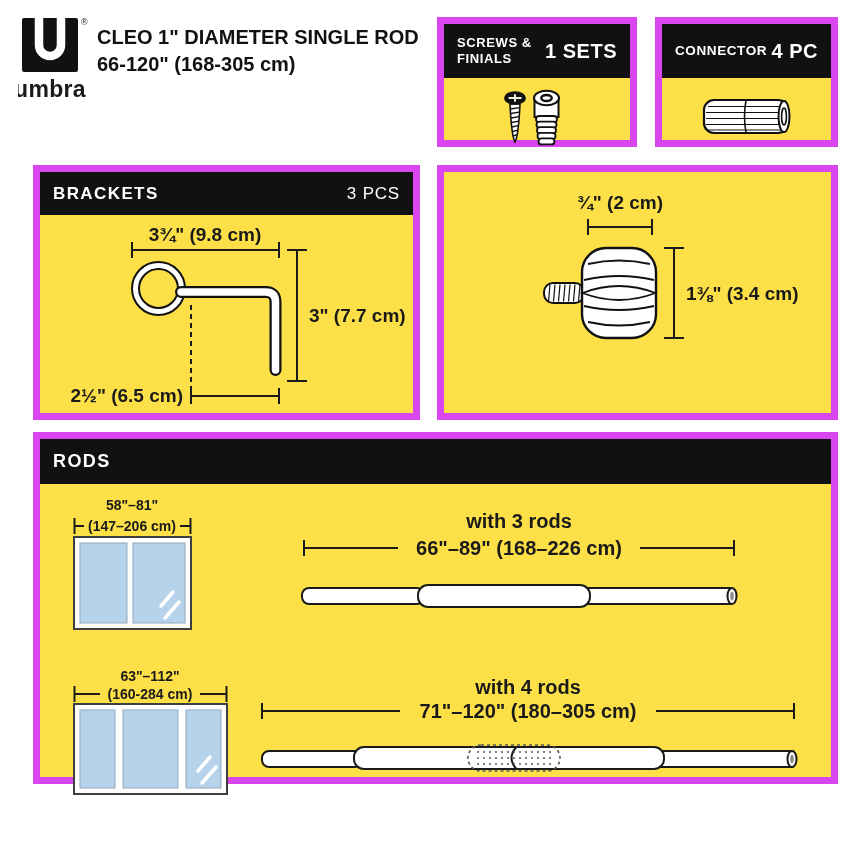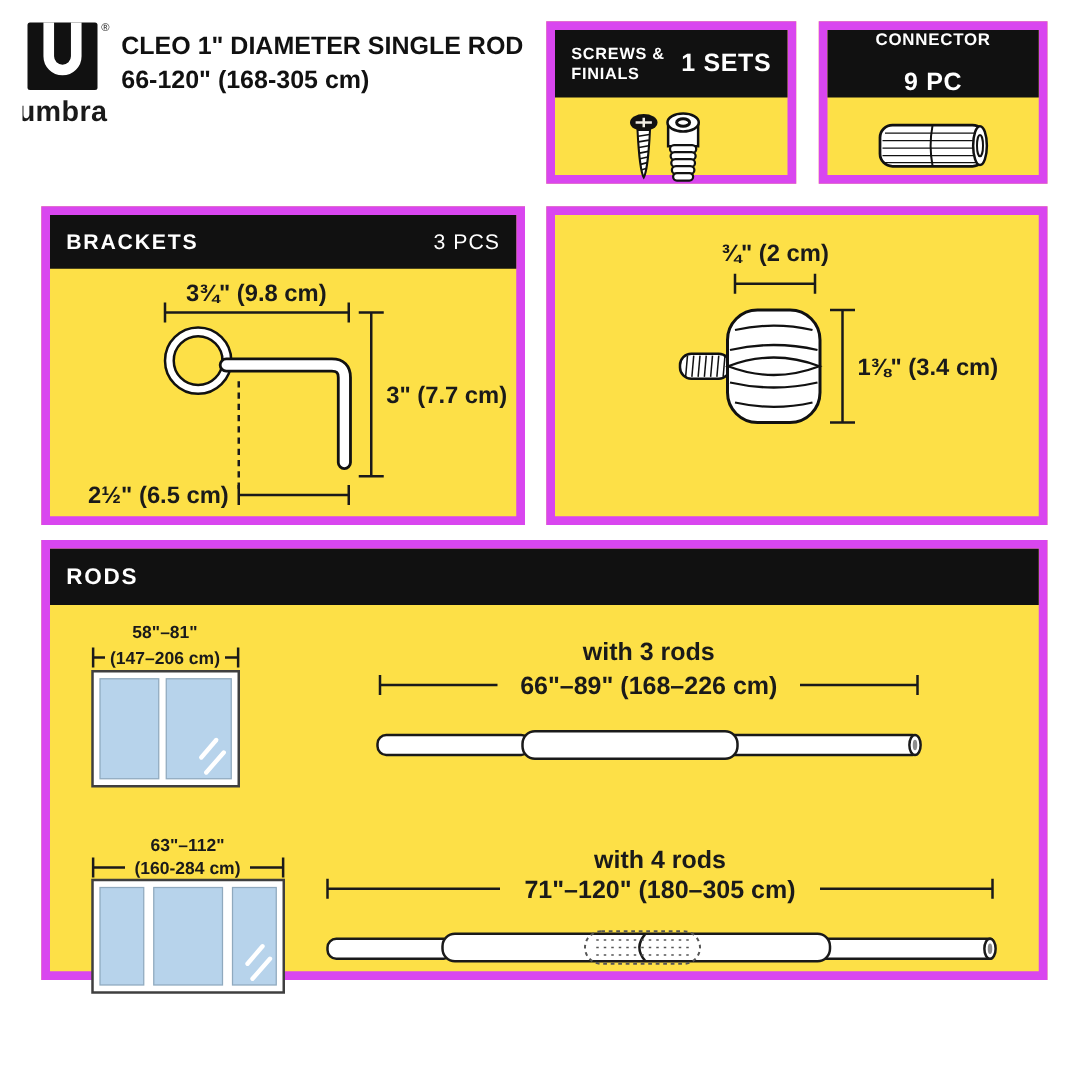--- a/index.html
+++ b/index.html
@@ -68,23 +68,23 @@
         <rect x="92" y="38" width="21" height="6.4" rx="3.2" fill="#fff" stroke="#111" stroke-width="1.8"></rect>
         <rect x="92.5" y="43.6" width="20" height="6.4" rx="3.2" fill="#fff" stroke="#111" stroke-width="1.8"></rect>
         <rect x="93" y="49.2" width="19" height="6.4" rx="3.2" fill="#fff" stroke="#111" stroke-width="1.8"></rect>
         <rect x="93.5" y="54.8" width="18" height="6.4" rx="3.2" fill="#fff" stroke="#111" stroke-width="1.8"></rect>
         <rect x="94.5" y="60.4" width="16" height="6" rx="3" fill="#fff" stroke="#111" stroke-width="1.8"></rect>
       </g>
     </svg>
   </div>
 
   <div class="panel" style="left:655px;top:17px;width:183px;height:130px;">
-    <div class="panel-h" style="height:54px;flex-direction:column;">
+    <div class="panel-h" style="height:54px;">
       <div class="t-small" style="font-size:13.5px;">CONNECTOR</div>
-      <div class="t-big">9 PC</div>
+      <div class="t-big">4 PC</div>
     </div>
     <svg width="177" height="70" viewBox="0 0 177 70">
       <g>
         <rect x="42" y="22" width="84" height="33" rx="10" fill="#fff" stroke="#111" stroke-width="2.2"></rect>
         <line x1="46" y1="28.5" x2="122" y2="28.5" stroke="#111" stroke-width="1"></line>
         <line x1="44" y1="34.5" x2="124" y2="34.5" stroke="#111" stroke-width="1"></line>
         <line x1="44" y1="40.5" x2="124" y2="40.5" stroke="#111" stroke-width="1"></line>
         <line x1="44" y1="46.5" x2="124" y2="46.5" stroke="#111" stroke-width="1"></line>
         <line x1="46" y1="52" x2="122" y2="52" stroke="#111" stroke-width="1"></line>
         <path d="M84 22.5 Q81 38.5 84 54.5" fill="none" stroke="#111" stroke-width="1.6"></path>

